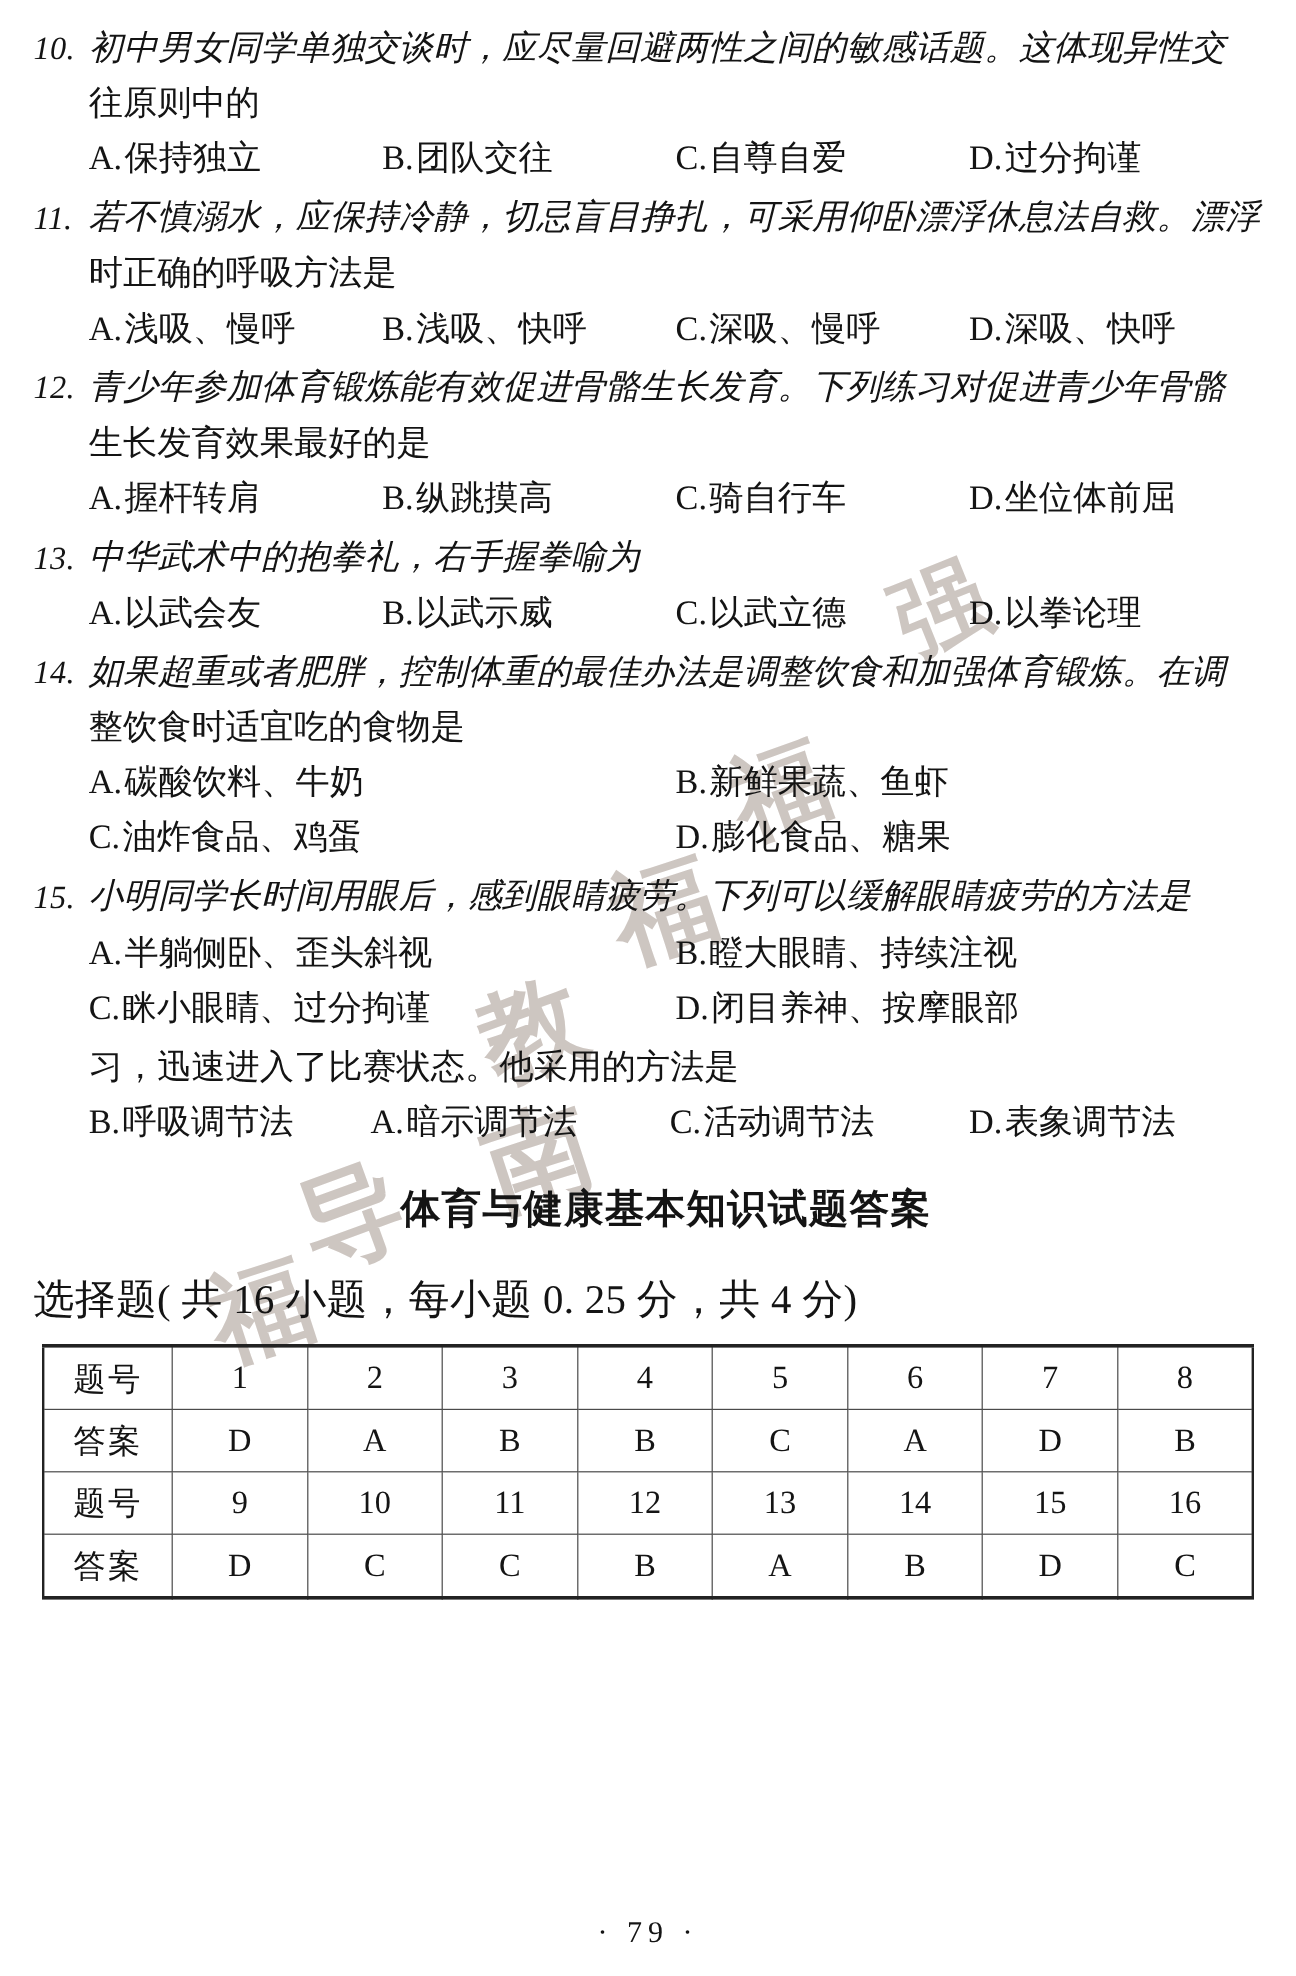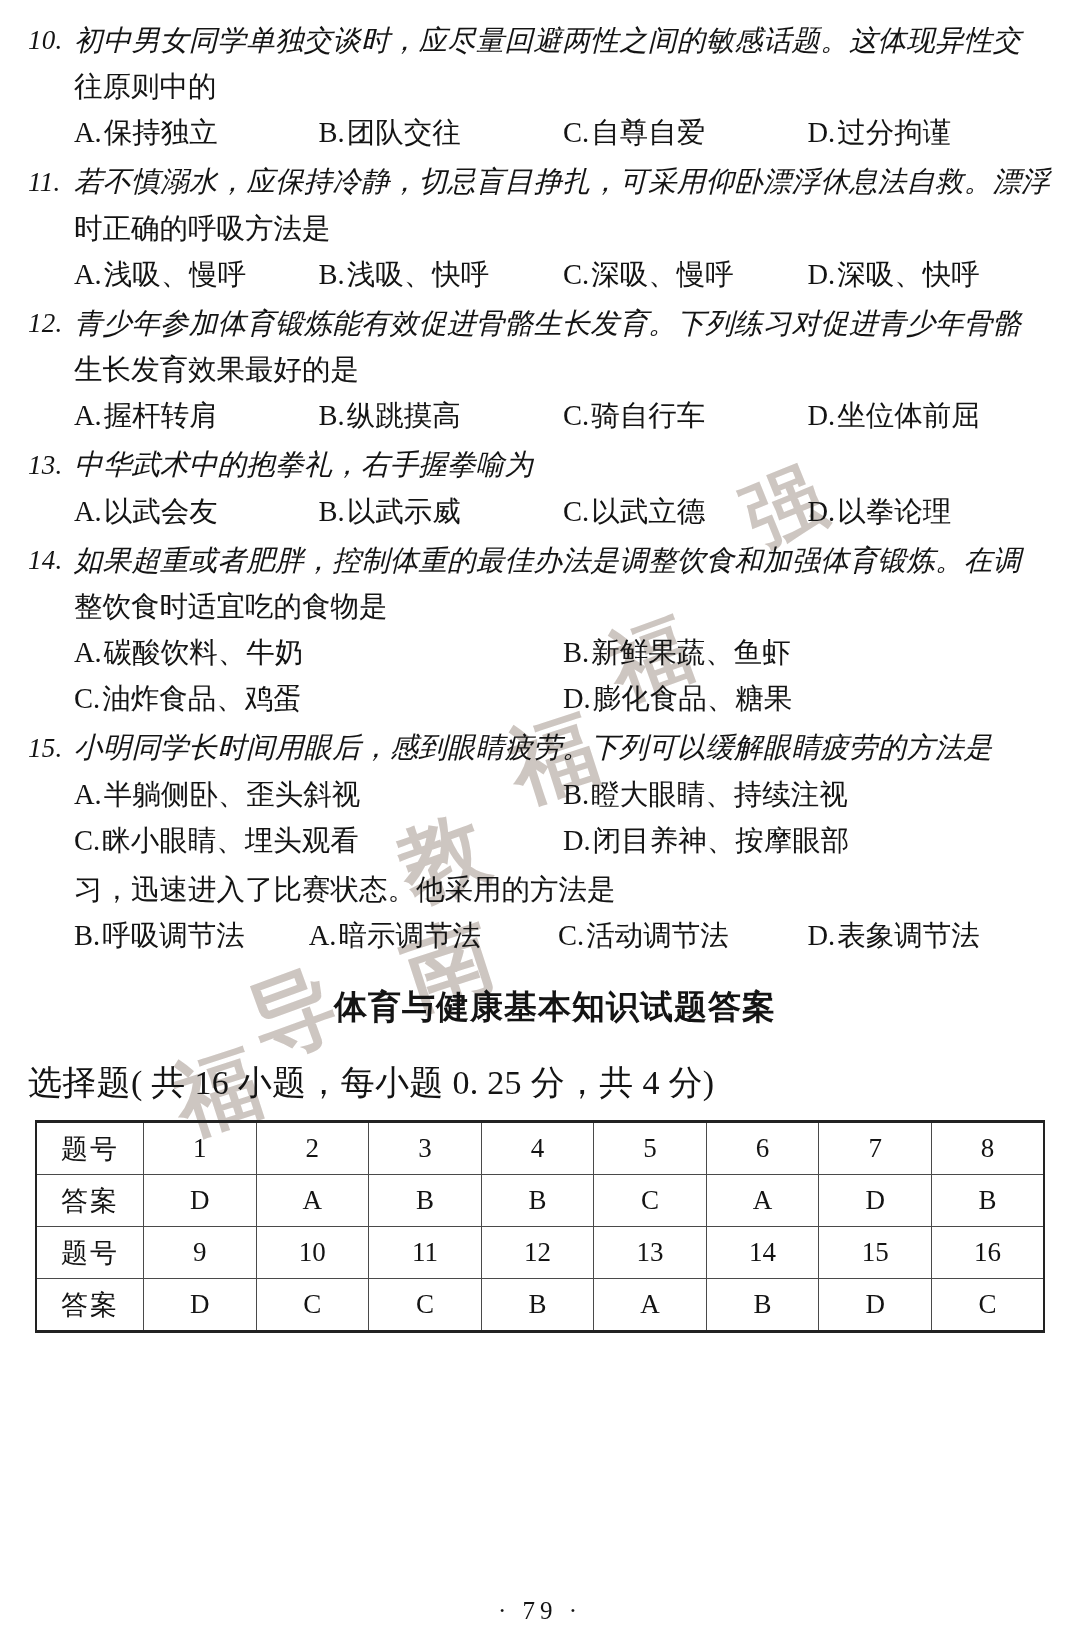--- a/index.html
+++ b/index.html
@@ -223,21 +223,21 @@
       <div class="q">
         <div class="q-line">
           <span class="q-num">15.</span>
           <span class="q-text">小明同学长时间用眼后，感到眼睛疲劳。下列可以缓解眼睛疲劳的方法是</span>
         </div>
         <div class="opts cols2">
           <div class="opt"><span class="lbl">A.</span><span>半躺侧卧、歪头斜视</span></div>
           <div class="opt"><span class="lbl">B.</span><span>瞪大眼睛、持续注视</span></div>
         </div>
         <div class="opts cols2">
-          <div class="opt"><span class="lbl">C.</span><span>眯小眼睛、埋头观看</span></div>
+          <div class="opt"><span class="lbl">C.</span><span>眯小眼睛、过分拘谨</span></div>
           <div class="opt"><span class="lbl">D.</span><span>闭目养神、按摩眼部</span></div>
         </div>
       </div>
       <div class="q">
         <div class="q-cont">习，迅速进入了比赛状态。他采用的方法是</div>
         <div class="opts cols4-wide">
           <div class="opt"><span class="lbl">B.</span><span>呼吸调节法</span></div>
           <div class="opt"><span class="lbl">A.</span><span>暗示调节法</span></div>
           <div class="opt"><span class="lbl">C.</span><span>活动调节法</span></div>
           <div class="opt"><span class="lbl">D.</span><span>表象调节法</span></div>

